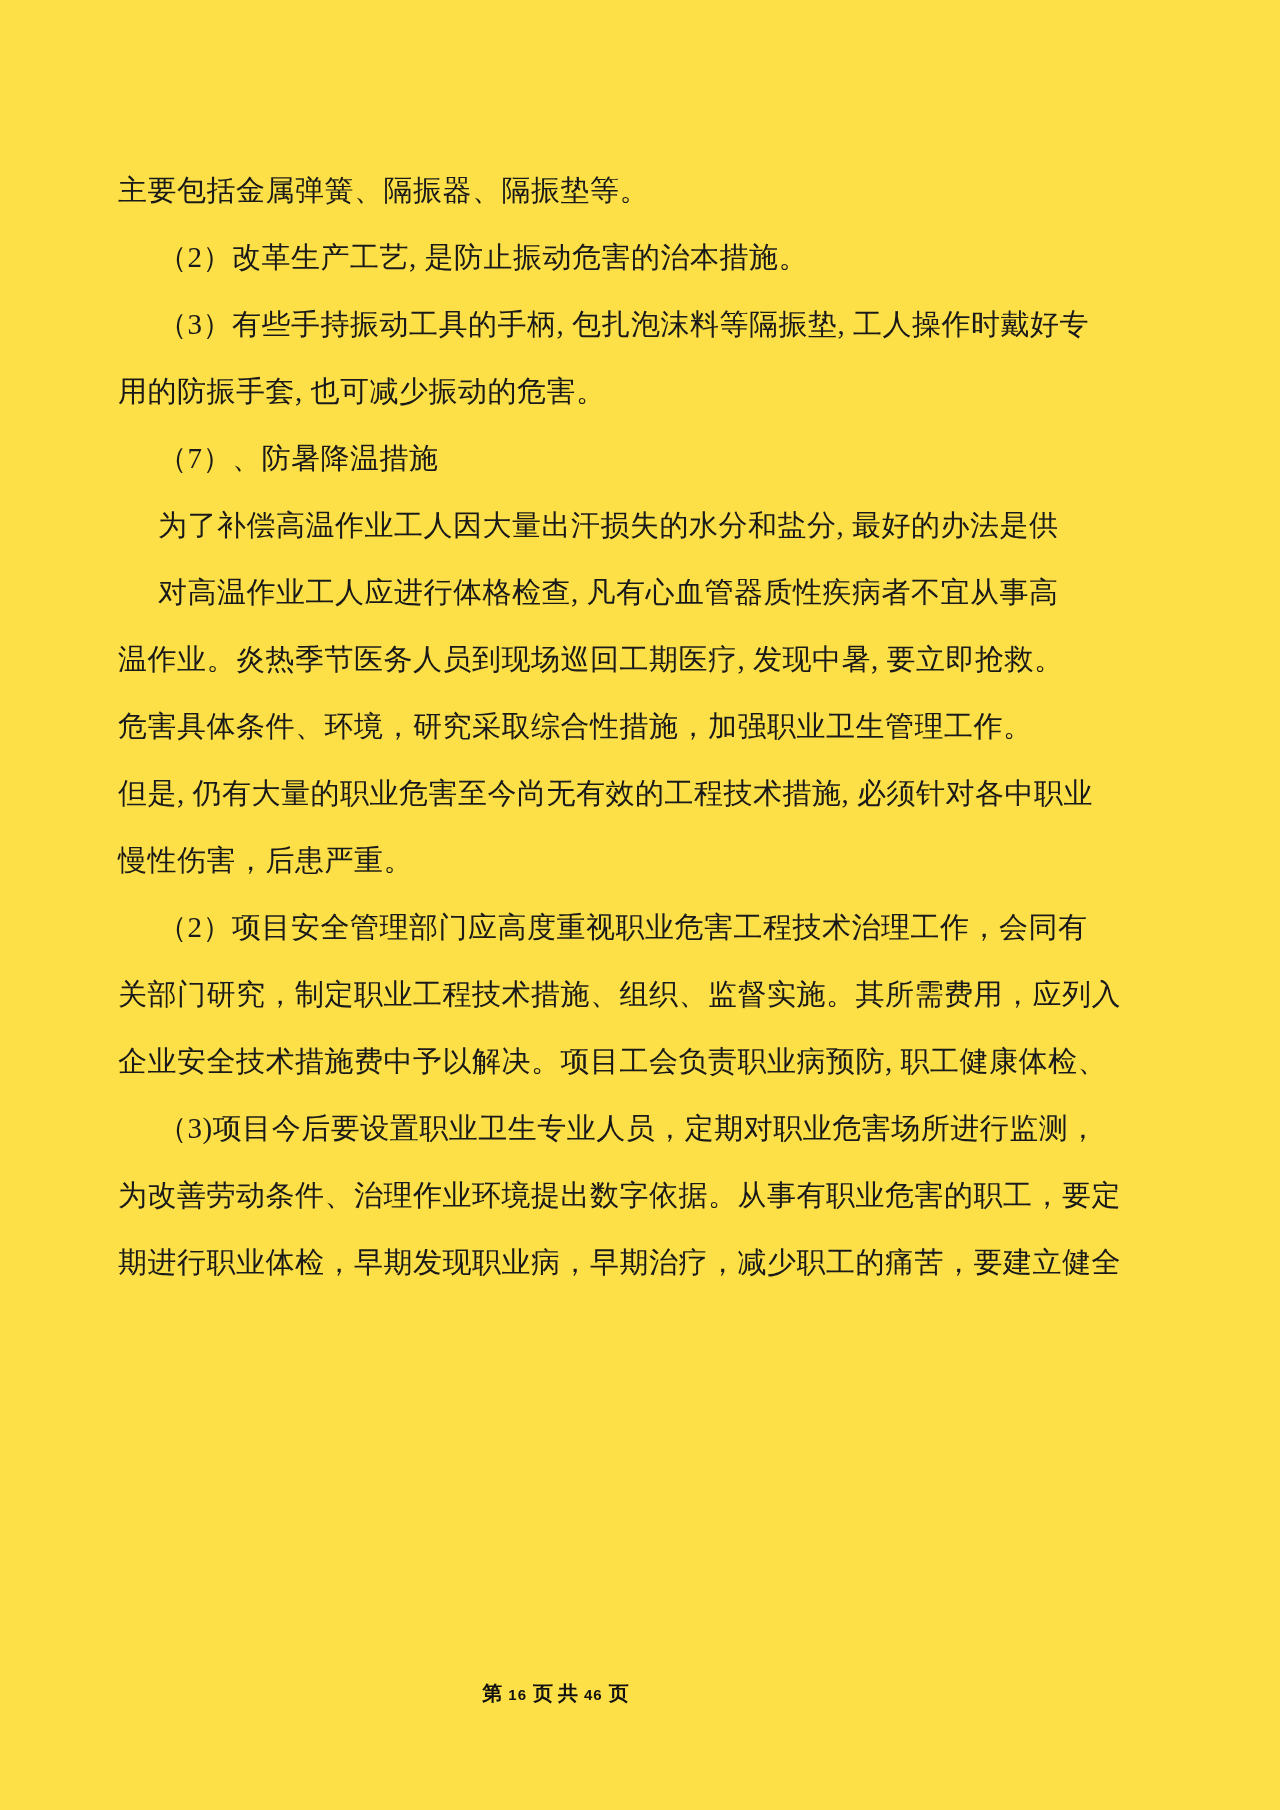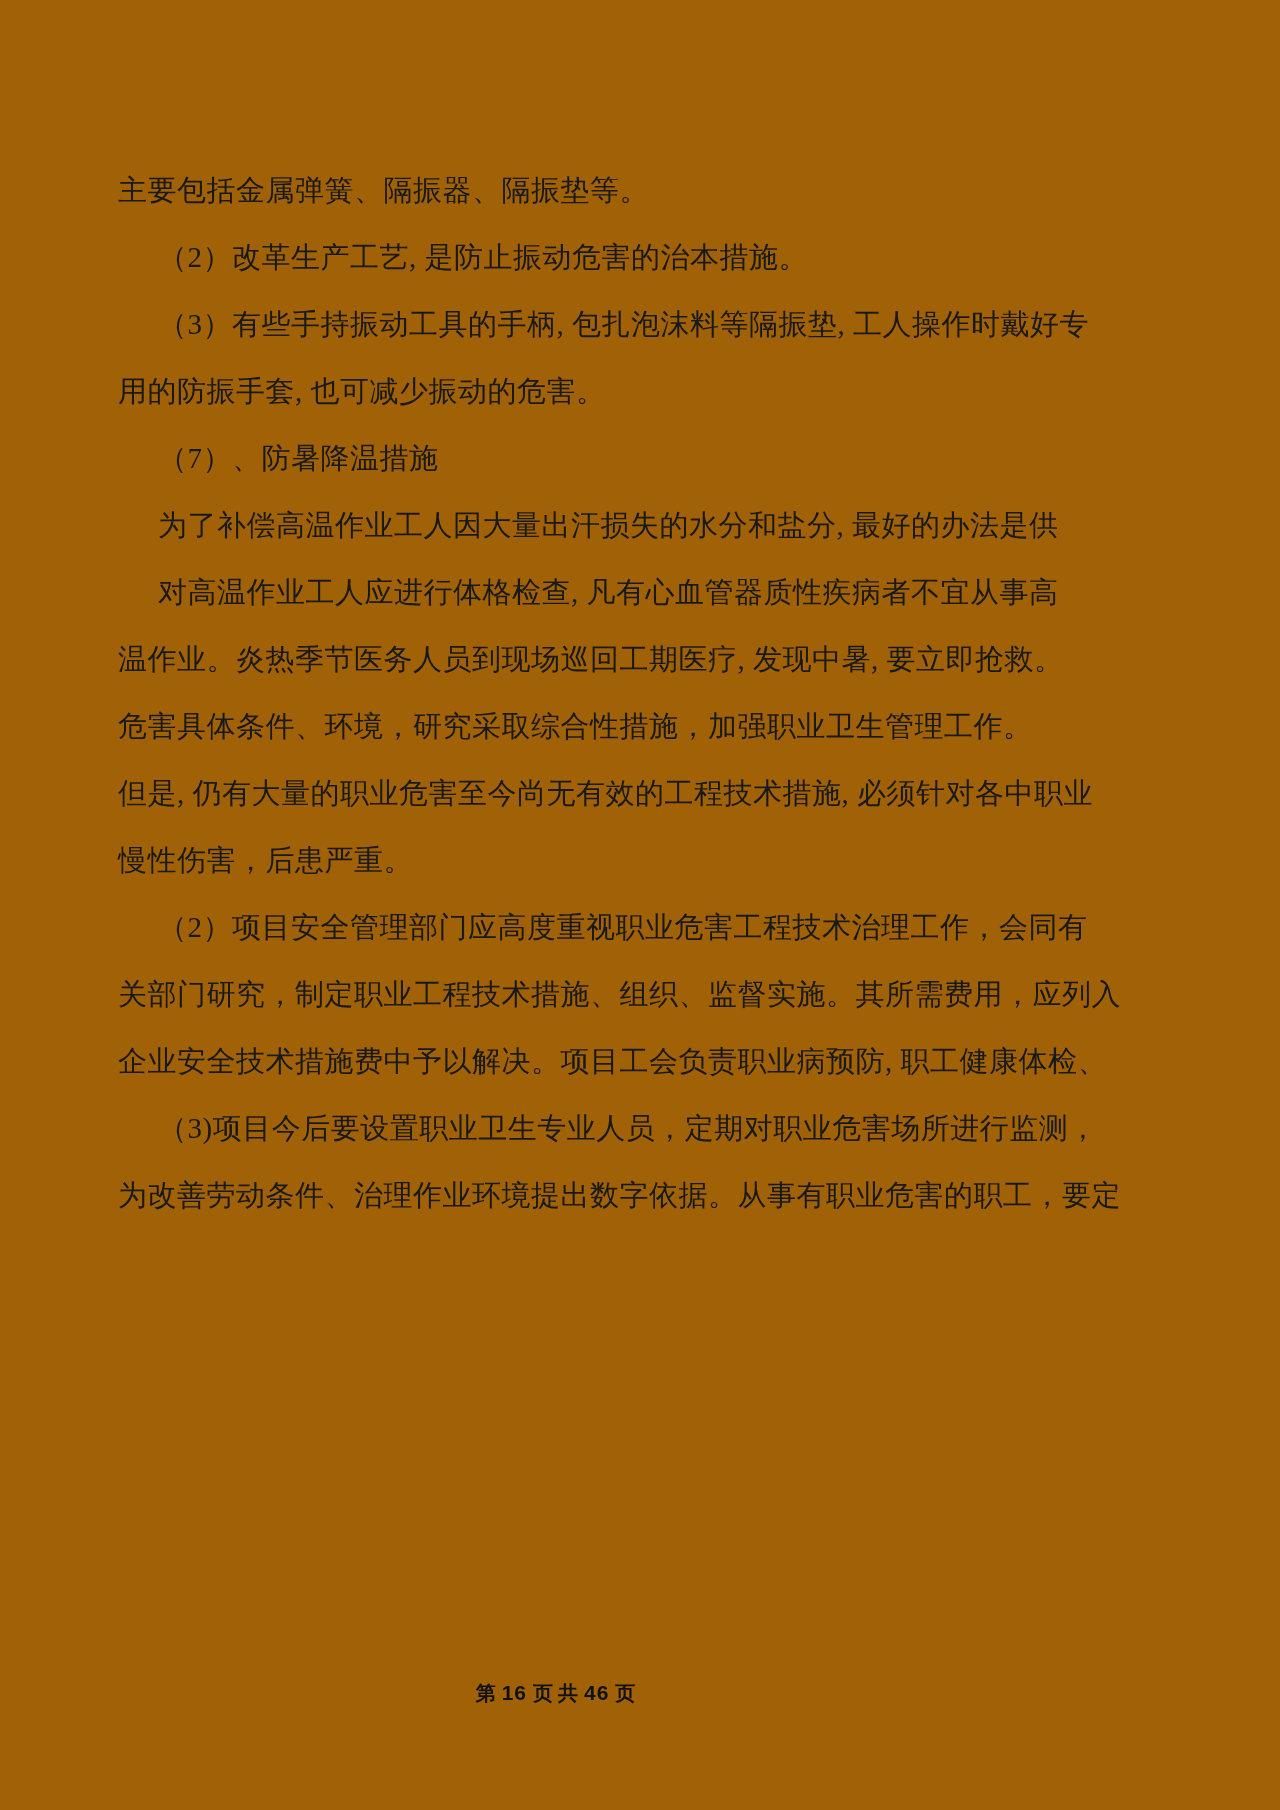--- a/index.html
+++ b/index.html
@@ -14,21 +14,21 @@
     overflow: hidden;
     font-family: "Liberation Serif", "DejaVu Serif", serif;
     color: #191919;
   }
   .page {
     position: absolute;
     top: 0;
     left: 0;
     width: 1280px;
     height: 1810px;
-    background: #a16207;
+    background: #fde047;
   }
   .doc-body {
     position: absolute;
     top: 157px;
     left: 118px;
     width: 875px;
   }
   .line {
     height: 67px;
     line-height: 67px;
@@ -45,21 +45,21 @@
     left: 118px;
     width: 875px;
     text-align: center;
     font-size: 20px;
     font-weight: bold;
     line-height: 30px;
     color: #111111;
   }
   .doc-footer .num {
     font-family: "Liberation Sans", "DejaVu Sans", sans-serif;
-    font-size: 21px;
+    font-size: 15px;
     letter-spacing: 1px;
   }
   .doc-footer span {
     padding: 0 3px;
   }
 </style>
 </head>
 <body>
 
 <div class="page">
@@ -74,17 +74,18 @@
       <div class="line indent">对高温作业工人应进行体格检查, 凡有心血管器质性疾病者不宜从事高</div>
       <div class="line">温作业。炎热季节医务人员到现场巡回工期医疗, 发现中暑, 要立即抢救。</div>
       <div class="line">危害具体条件、环境，研究采取综合性措施，加强职业卫生管理工作。</div>
       <div class="line">但是, 仍有大量的职业危害至今尚无有效的工程技术措施, 必须针对各中职业</div>
       <div class="line">慢性伤害，后患严重。</div>
       <div class="line indent">（2）项目安全管理部门应高度重视职业危害工程技术治理工作，会同有</div>
       <div class="line">关部门研究，制定职业工程技术措施、组织、监督实施。其所需费用，应列入</div>
       <div class="line">企业安全技术措施费中予以解决。项目工会负责职业病预防, 职工健康体检、</div>
       <div class="line indent">（3)项目今后要设置职业卫生专业人员，定期对职业危害场所进行监测，</div>
       <div class="line">为改善劳动条件、治理作业环境提出数字依据。从事有职业危害的职工，要定</div>
+      <div class="line">期进行职业体检，早期发现职业病，早期治疗，减少职工的痛苦，要建立健全</div>
     </div>
 
   <div class="doc-footer"><span>第</span><span class="num">16</span><span>页 共</span><span class="num">46</span><span>页</span></div>
 
 </div>
 
 </body></html>

